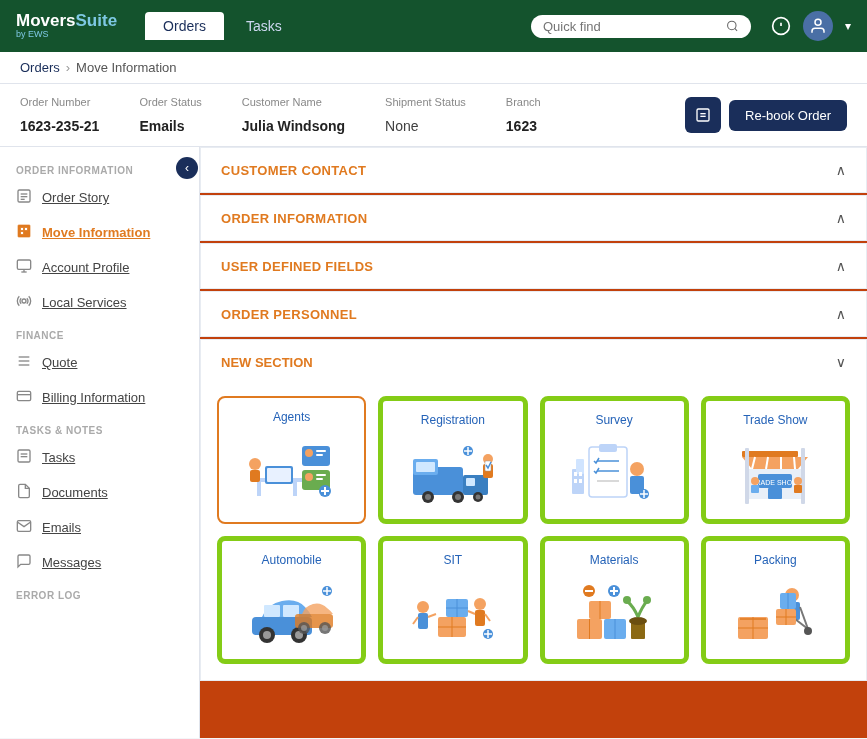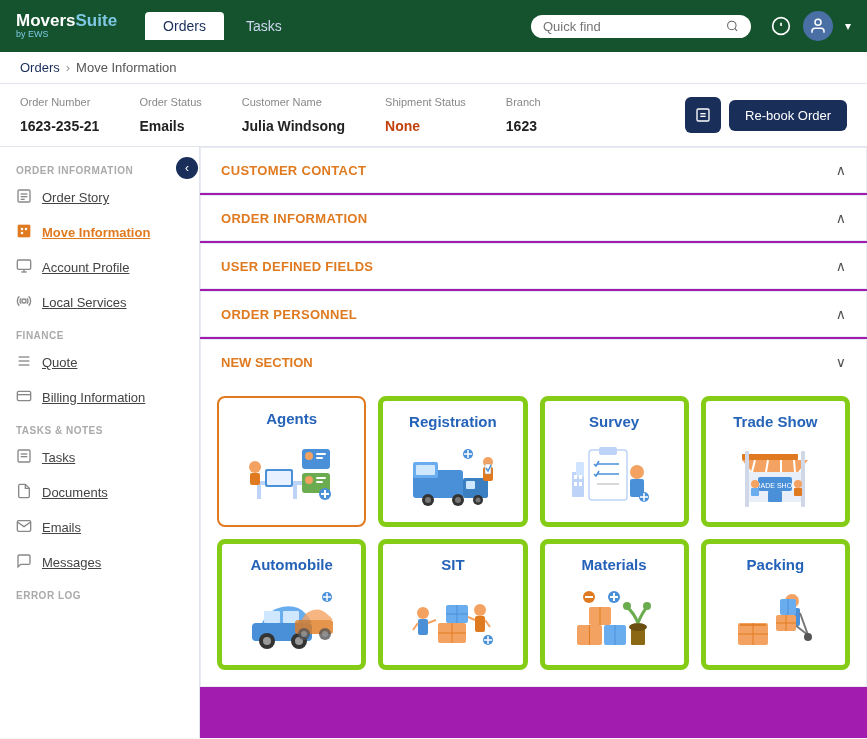--- a/index.html
+++ b/index.html
@@ -89,21 +89,21 @@
     .order-header {
       background: white;
       padding: 12px 20px;
       border-bottom: 1px solid #e0e4ec;
       display: flex;
       align-items: center;
       gap: 40px;
     }
     .order-field label { font-size: 11px; color: #888; display: block; margin-bottom: 10px; }
     .order-field .val { font-size: 14px; font-weight: 600; color: #222; }
-    .order-field .val.muted { font-weight: 700; color: #c2410c; }
+    .order-field .val.muted { font-weight: 400; color: #404040; }
     .rebook-btn {
       margin-left: auto;
       display: flex;
       align-items: center;
       gap: 8px;
     }
     .btn-icon {
       background: #1a2e5a;
       color: white;
       border: none;
@@ -180,21 +180,21 @@
       font-size: 12px;
       cursor: pointer;
       z-index: 10;
     }
 
     
     .content-area {
       flex: 1;
       overflow-y: auto;
       padding: 0;
-      background: #a21caf;
+      background: #c2410c;
     }
 
     
     .accordion-item {
       background: white;
       margin-bottom: 2px;
       border: 1px solid #e8ecf2;
     }
     .accordion-header {
       display: flex;
@@ -246,22 +246,22 @@
       flex-direction: column;
       align-items: center;
       cursor: pointer;
       min-height: 120px;
       justify-content: flex-start;
     }
     .card.selected {
       border: 2px solid #e07a20;
     }
     .card-title {
-      font-size: 15px;
-      font-weight: 700;
+      font-size: 12px;
+      font-weight: 400;
       color: #2563b8;
       margin-bottom: 8px;
       text-align: center;
     }
     .card-illustration {
       width: 100%;
       height: 72px;
       display: flex;
       align-items: center;
       justify-content: center;

